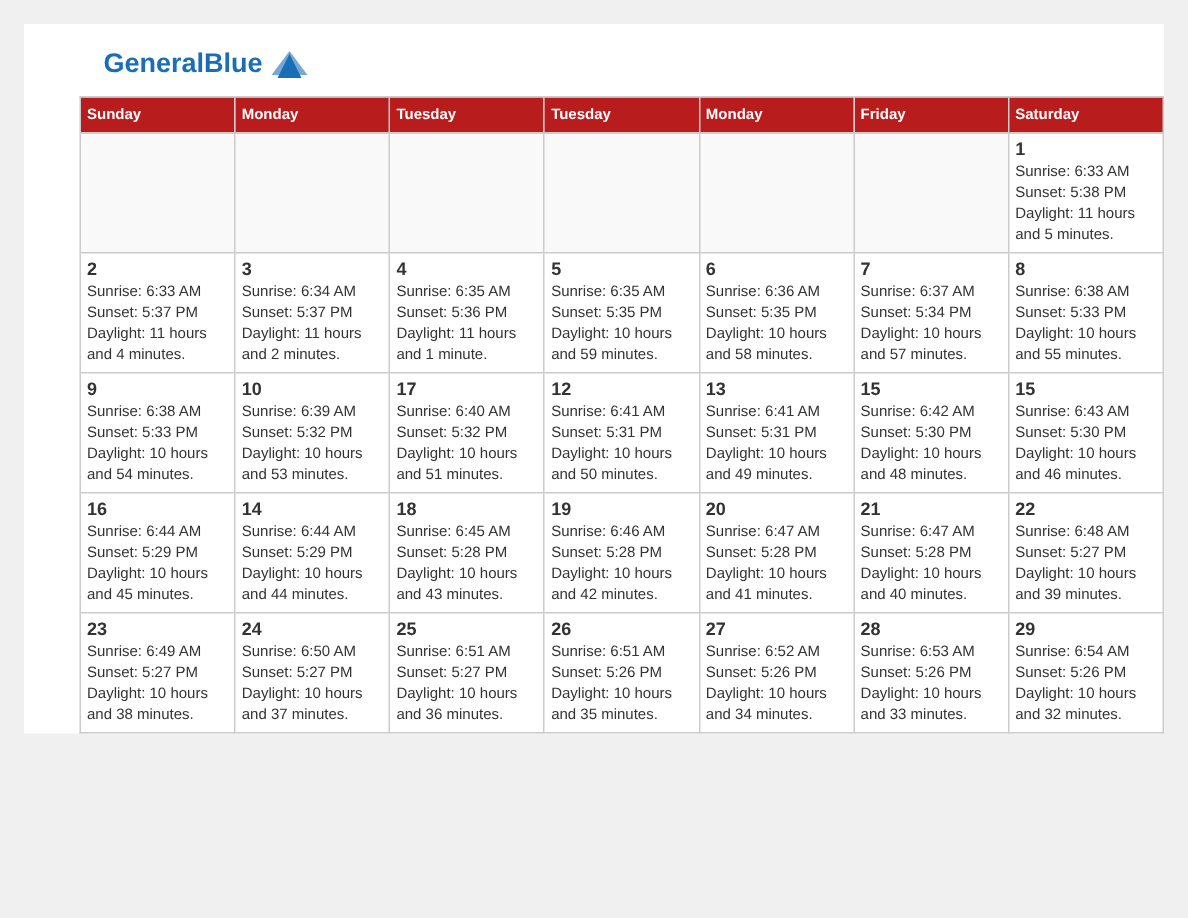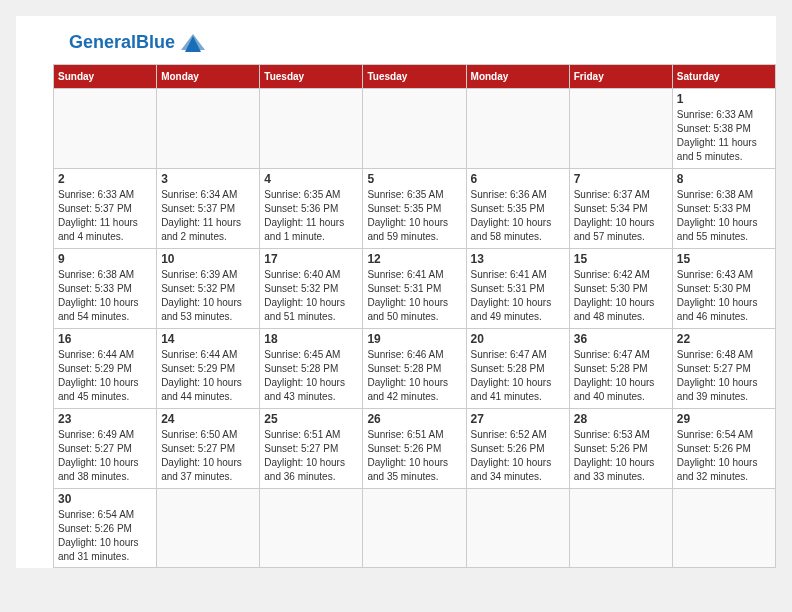--- a/index.html
+++ b/index.html
@@ -216,21 +216,21 @@
           </td>
           <td>
             <span class="day-num">19</span>
             <div class="day-info">Sunrise: 6:46 AM<br>Sunset: 5:28 PM<br>Daylight: 10 hours and 42 minutes.</div>
           </td>
           <td>
             <span class="day-num">20</span>
             <div class="day-info">Sunrise: 6:47 AM<br>Sunset: 5:28 PM<br>Daylight: 10 hours and 41 minutes.</div>
           </td>
           <td>
-            <span class="day-num">36</span>
+            <span class="day-num">21</span>
             <div class="day-info">Sunrise: 6:47 AM<br>Sunset: 5:28 PM<br>Daylight: 10 hours and 40 minutes.</div>
           </td>
           <td>
             <span class="day-num">22</span>
             <div class="day-info">Sunrise: 6:48 AM<br>Sunset: 5:27 PM<br>Daylight: 10 hours and 39 minutes.</div>
           </td>
         </tr>
         <tr>
           <td>
             <span class="day-num">23</span>
@@ -253,28 +253,16 @@
             <div class="day-info">Sunrise: 6:52 AM<br>Sunset: 5:26 PM<br>Daylight: 10 hours and 34 minutes.</div>
           </td>
           <td>
             <span class="day-num">28</span>
             <div class="day-info">Sunrise: 6:53 AM<br>Sunset: 5:26 PM<br>Daylight: 10 hours and 33 minutes.</div>
           </td>
           <td>
             <span class="day-num">29</span>
             <div class="day-info">Sunrise: 6:54 AM<br>Sunset: 5:26 PM<br>Daylight: 10 hours and 32 minutes.</div>
           </td>
-        </tr>
-        <tr class="last-row">
-          <td>
-            <span class="day-num">30</span>
-            <div class="day-info">Sunrise: 6:54 AM<br>Sunset: 5:26 PM<br>Daylight: 10 hours and 31 minutes.</div>
-          </td>
-          <td class="empty"></td>
-          <td class="empty"></td>
-          <td class="empty"></td>
-          <td class="empty"></td>
-          <td class="empty"></td>
-          <td class="empty"></td>
         </tr>
       </tbody>
   </table>
 </div>
 
 </body></html>

